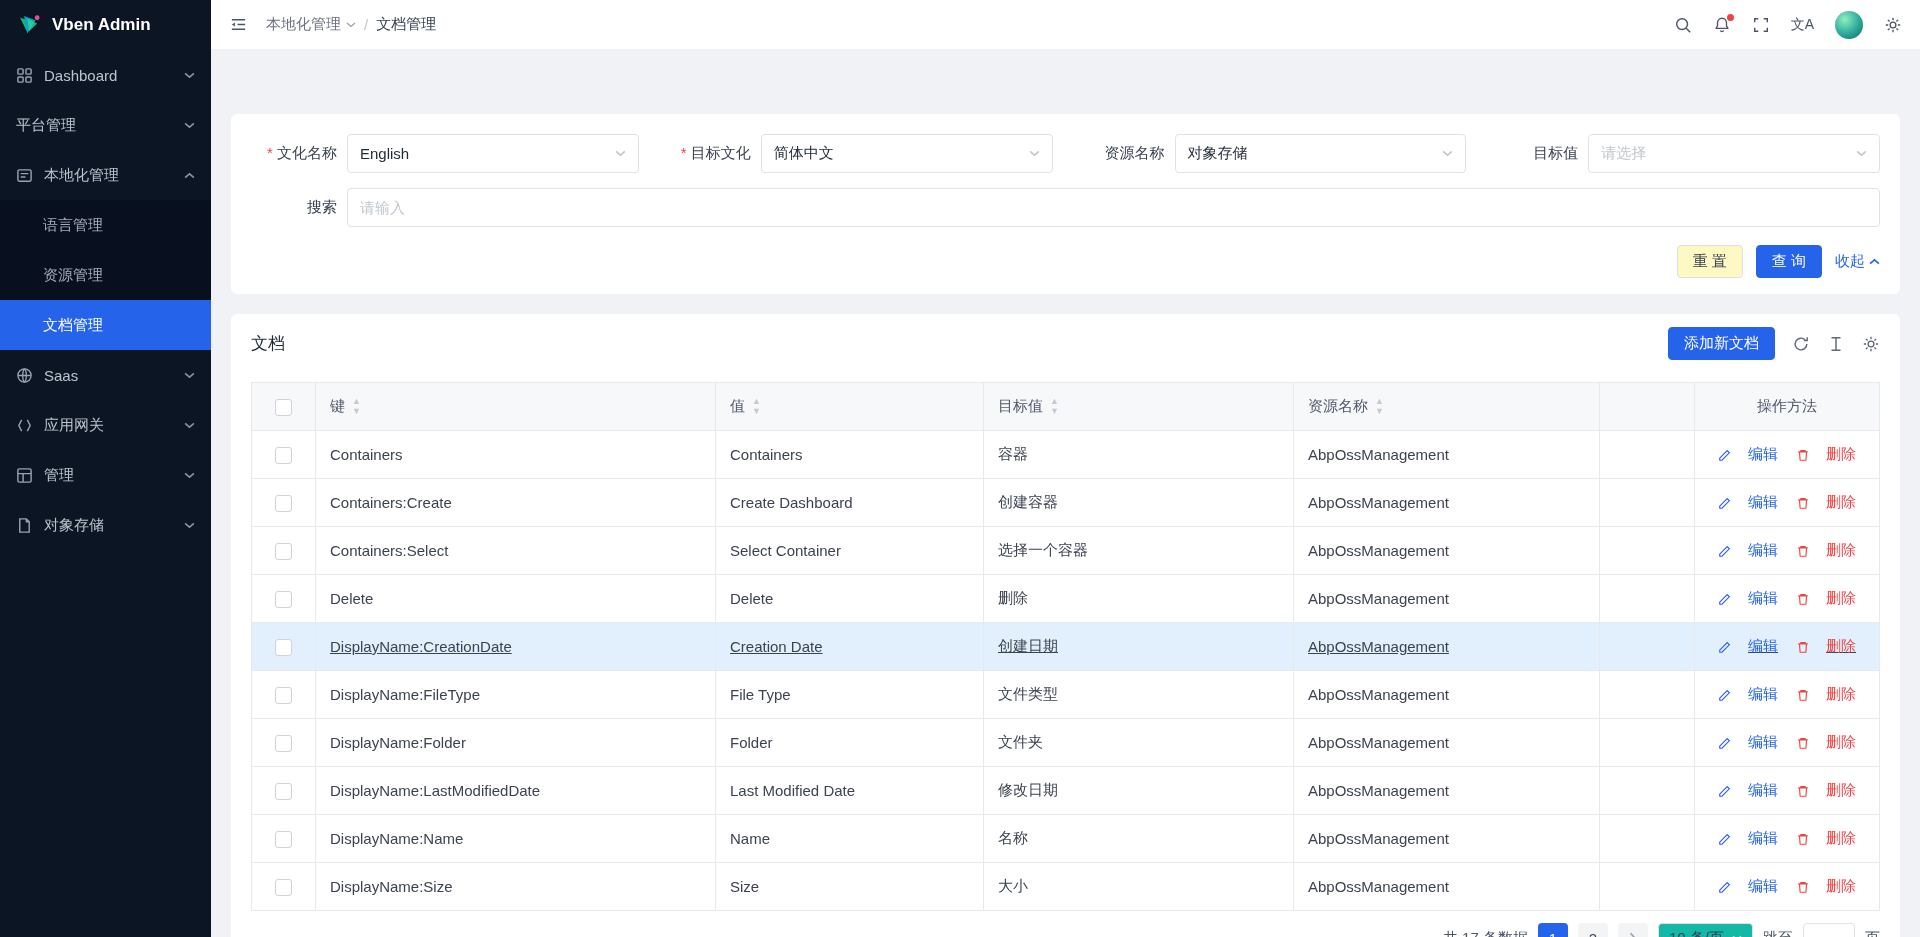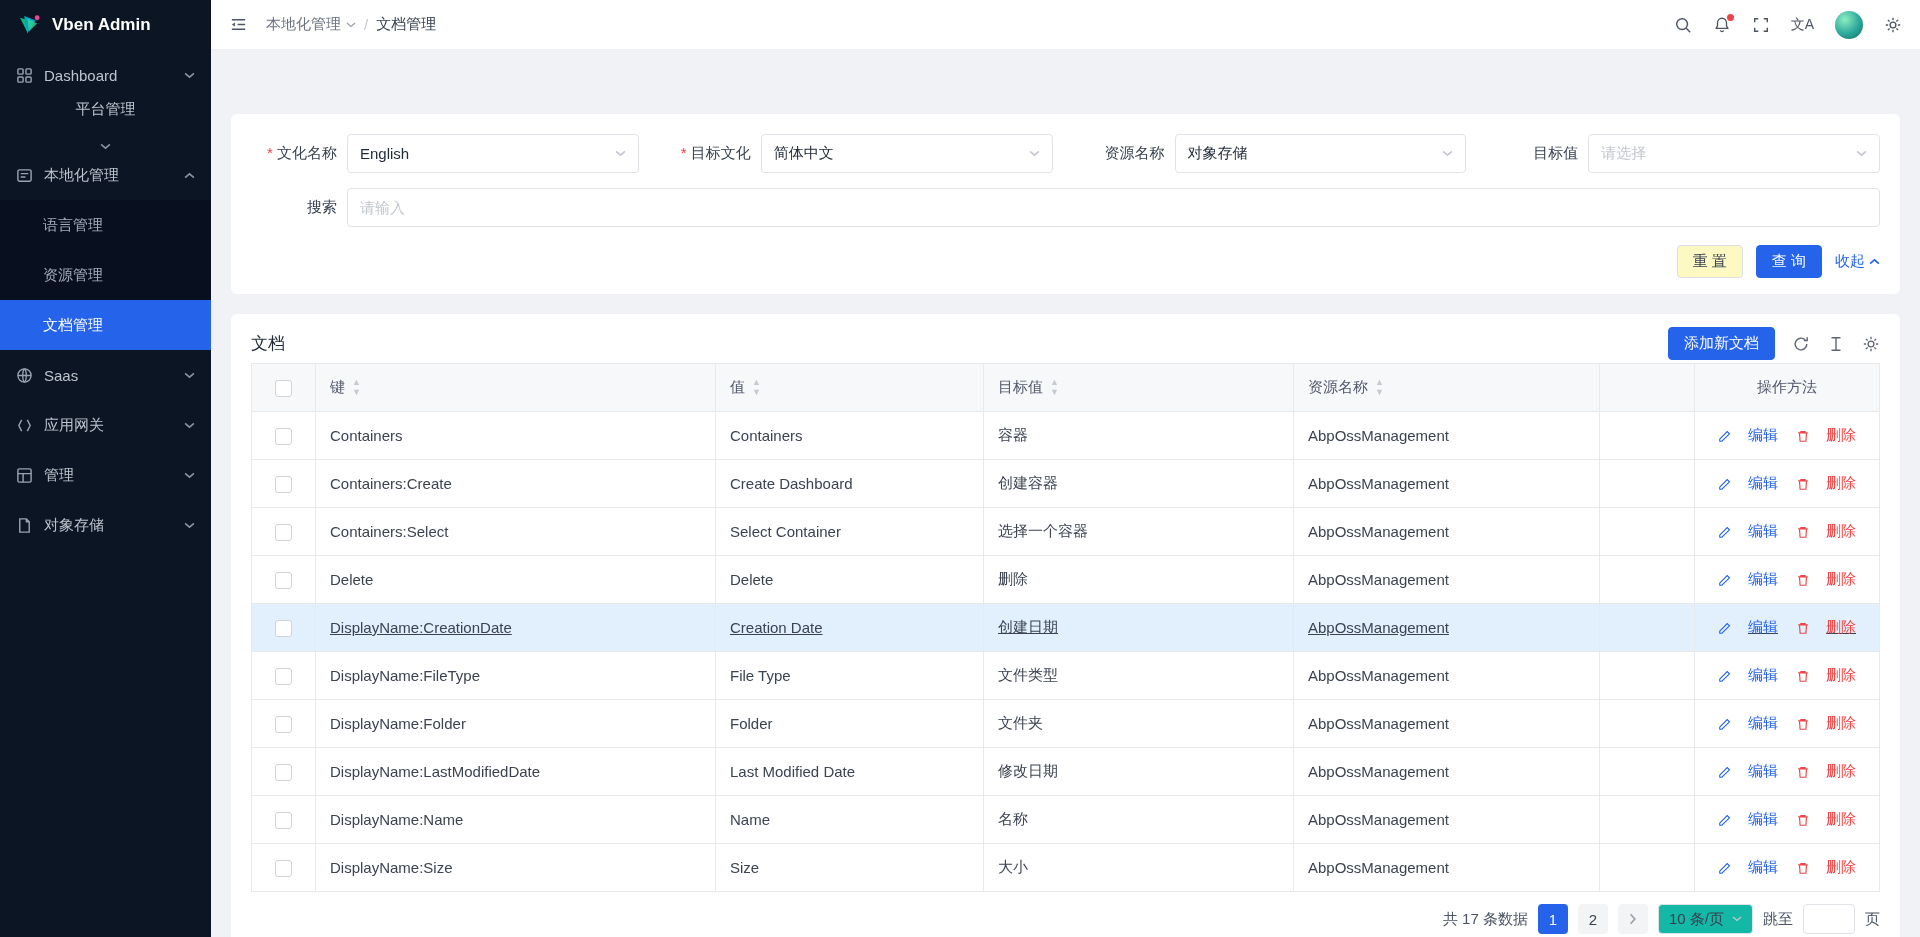--- a/index.html
+++ b/index.html
@@ -8,21 +8,21 @@
   .app { display:flex; width:100%; height:100%;justify-content:center; }
 
   
   .sidebar { width:211px; flex-shrink:0; background:#0c1524; color:#bdc4cd; display:flex; flex-direction:column; }
   .logo { height:50px; display:flex; align-items:center; gap:10px; padding:0 16px; color:#fff; font-weight:bold; font-size:17px; position:relative; }
   .logo svg { display:block; }
   .menu { flex:1; overflow:hidden; }
   .menu-item { height:50px; display:flex; align-items:center; gap:11px; padding:0 16px; font-size:15px; cursor:pointer; }
   .menu-item .mi-label { flex:1; white-space:nowrap; }
   .menu-item .icon { color:#9aa3b0; display:flex; }
-  .menu-item.no-icon { padding-left:16px;flex-direction:column; }
+  .menu-item.no-icon { padding-left:16px; }
   .chev { color:#8b94a1; display:flex; }
   .chev.up svg { transform:rotate(180deg); }
   .submenu { background:#081020; }
   .submenu-item { height:50px; display:flex; align-items:center; padding:0 28px 0 43px; font-size:15px; color:#a5adb8; cursor:pointer; }
   .submenu-item.active { background:#2563eb; color:#fff; }
 
   
   .main { flex:1; min-width:0; display:flex; flex-direction:column; }
   .topbar { height:50px; background:#fff; border-bottom:1px solid #edeff2; display:flex; align-items:center; padding:0 18px; gap:10px; flex-shrink:0; }
   .fold-btn { color:#4b5563; display:flex; cursor:pointer; }
@@ -53,21 +53,21 @@
   input.text-input::placeholder { color:#c2c7cf; }
   .filter-row-2 { margin-top:15px; }
   .filter-actions { display:flex; justify-content:flex-end; align-items:center; gap:13px; margin-top:18px; }
   .btn { height:33px; padding:0 15px; border-radius:4px; border:1px solid #dcdfe4; background:#fef9c3; font-size:15px; color:#374151; cursor:pointer; font-family:inherit; }
   .btn.primary { background:#2563eb; border-color:#2563eb; color:#fff; }
   .collapse-link { color:#2563eb; display:flex; align-items:center; gap:4px; font-size:15px; cursor:pointer; text-decoration:none; }
   .collapse-link svg { transform:rotate(180deg); }
 
   
   .table-card { margin-top:20px; padding:13px 20px 14px; }
-  .table-toolbar { display:flex; align-items:center; margin-bottom:3px; }
+  .table-toolbar { display:flex; align-items:center; margin-bottom:22px; }
   .table-title { font-size:17px; color:#1f2937; }
   .toolbar-right { margin-left:auto; display:flex; align-items:center; gap:17px; color:#606774; }
   .tool-icon { display:flex; cursor:pointer; }
 
   table.data-table { width:100%; border-collapse:collapse; table-layout:fixed; font-size:15px; }
   .data-table th, .data-table td { border:1px solid #e7e9ec; padding:0 14px; overflow:hidden; white-space:nowrap; text-overflow:ellipsis; }
   .data-table thead th { background:#f7f8fa; height:48px; font-weight:normal; color:#50576a; text-align:left; }
   .data-table tbody td { height:48px; background:#fff; color:#3c4350; }
   .data-table tr.highlight td { background:#e1f0fc;text-decoration:underline; }
   .col-check, .th-check { text-align:center !important; padding:0 !important; }

